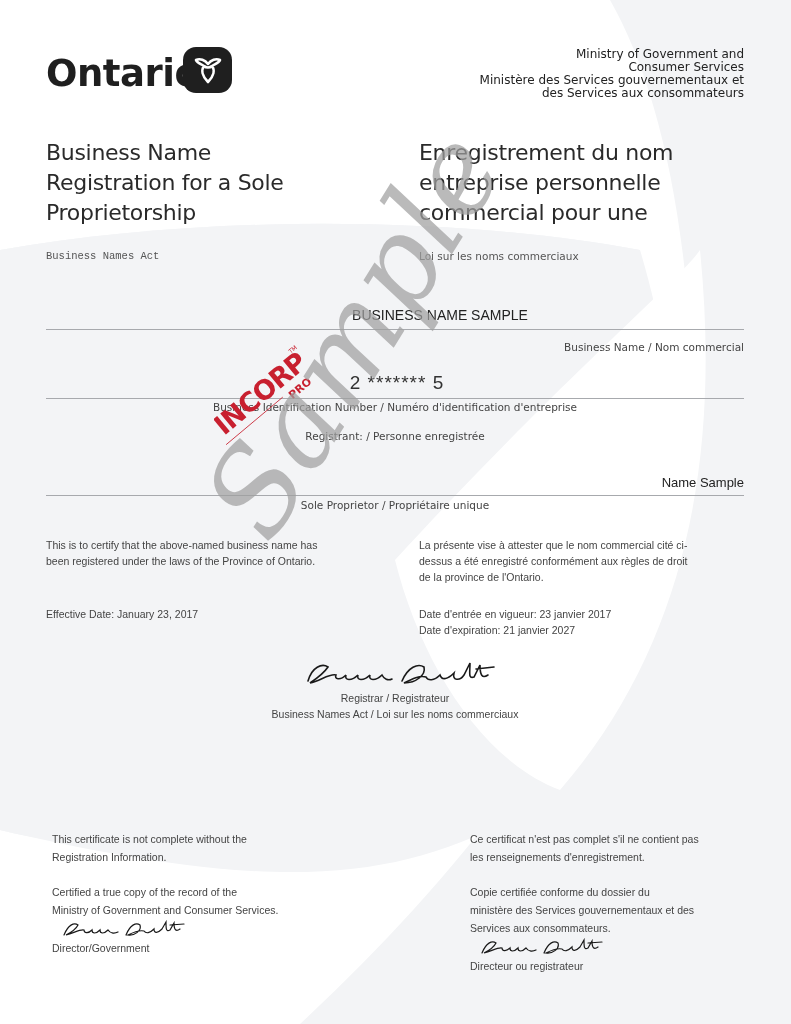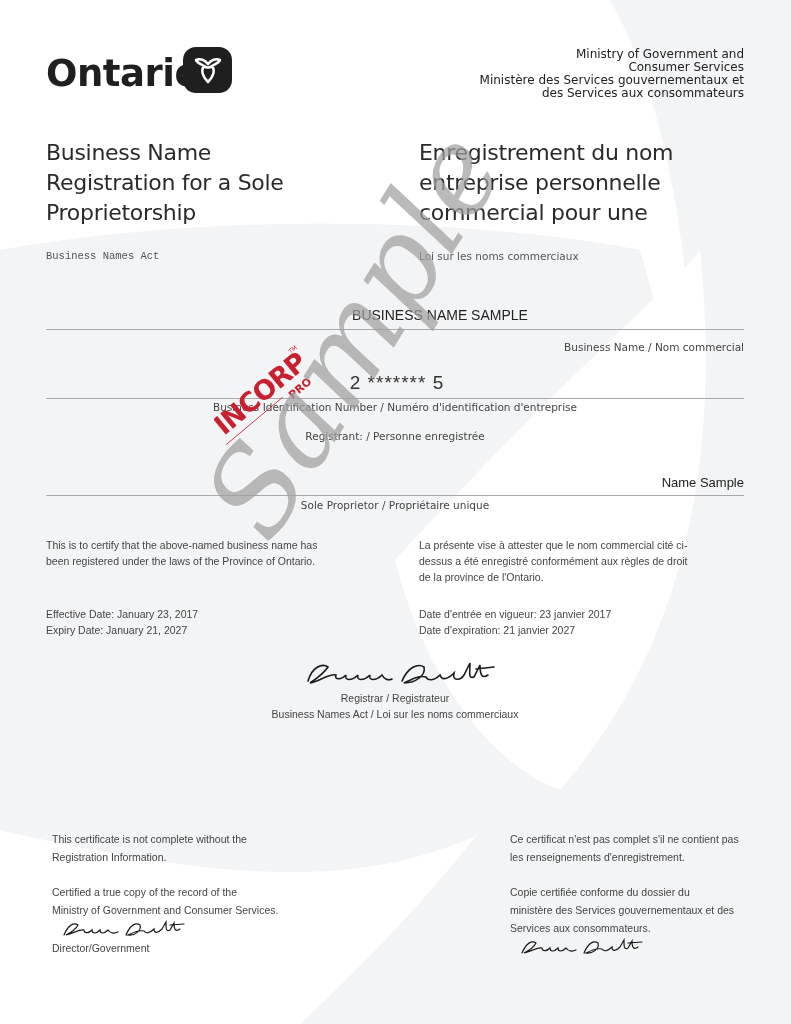--- a/index.html
+++ b/index.html
@@ -91,21 +91,20 @@
   <div>been registered under the laws of the Province of Ontario.</div>
 </div>
 <div class="layer body-text col-right" style="top:537px;">
   <div>La présente vise à attester que le nom commercial cité ci-</div>
   <div>dessus a été enregistré conformément aux règles de droit</div>
   <div>de la province de l'Ontario.</div>
 </div>
 
 <div class="layer body-text col-left" style="top:606px;">
   <div>Effective Date: January 23, 2017</div>
-  <div>Expiry Date: January 21, 2027</div>
 </div>
 <div class="layer body-text col-right" style="top:606px;">
   <div>Date d'entrée en vigueur: 23 janvier 2017</div>
   <div>Date d'expiration: 21 janvier 2027</div>
 </div>
 
 <div class="layer" style="left:300px; top:657px; width:200px; height:32px;">
   <svg class="sig" width="200" height="32" viewBox="0 0 200 32">
     <path d="M8,24 C12,10 22,6 28,10 C24,16 16,22 10,26 C20,24 30,16 36,18 C34,22 40,24 46,18 C44,24 52,24 58,18 C56,24 64,24 70,18 C68,24 76,24 82,18 C84,22 88,24 92,22 M102,24 C108,10 118,6 124,10 C126,18 116,26 104,26 C112,22 120,18 126,20 C128,24 134,24 140,18 C142,24 148,22 154,16 C152,24 160,24 164,18 L170,6 C170,16 168,22 174,20 L180,8 C180,18 182,22 188,18 M176,12 L194,10" fill="none" stroke="#1a1a1a" stroke-width="1.6" stroke-linecap="round"></path>
   </svg>
@@ -120,32 +119,33 @@
   <div>Certified a true copy of the record of the</div>
   <div>Ministry of Government and Consumer Services.</div>
   <div style="height:20px; margin-left:8px;">
     <svg width="130" height="20" viewBox="0 0 130 20">
       <path d="M4,16 C8,6 14,3 18,6 C16,10 10,14 6,16 C14,14 20,10 24,11 C24,14 28,15 32,11 C32,15 36,15 40,11 C40,15 44,15 48,11 C50,14 54,15 58,13 M66,16 C70,6 76,3 80,6 C82,12 74,17 68,16 C74,13 80,11 84,12 C86,15 90,14 94,10 C94,15 98,14 102,10 L106,3 C106,10 106,13 110,11 L114,4 C114,11 116,13 120,10 M110,6 L124,5" fill="none" stroke="#1a1a1a" stroke-width="1.2" stroke-linecap="round"></path>
     </svg>
   </div>
   <div>Director/Government</div>
 </div>
 
-<div class="layer body-text foot-right" style="top:830px;margin-left:40px;">
+<div class="layer body-text foot-right" style="top:830px;">
   <div>Ce certificat n'est pas complet s'il ne contient pas</div>
   <div>les renseignements d'enregistrement.</div>
   <div style="height:17px"></div>
   <div>Copie certifiée conforme du dossier du</div>
   <div>ministère des Services gouvernementaux et des</div>
   <div>Services aux consommateurs.</div>
   <div style="height:20px; margin-left:8px;">
     <svg width="130" height="20" viewBox="0 0 130 20">
       <path d="M4,16 C8,6 14,3 18,6 C16,10 10,14 6,16 C14,14 20,10 24,11 C24,14 28,15 32,11 C32,15 36,15 40,11 C40,15 44,15 48,11 C50,14 54,15 58,13 M66,16 C70,6 76,3 80,6 C82,12 74,17 68,16 C74,13 80,11 84,12 C86,15 90,14 94,10 C94,15 98,14 102,10 L106,3 C106,10 106,13 110,11 L114,4 C114,11 116,13 120,10 M110,6 L124,5" fill="none" stroke="#1a1a1a" stroke-width="1.2" stroke-linecap="round"></path>
     </svg>
   </div>
+  <div>Directeur ou registrateur</div>
 </div>
 
 <div class="incorp">
   <svg width="115" height="110" viewBox="0 0 115 110">
     <g transform="translate(10,98) rotate(-40)">
       <text x="0" y="0" font-family="DejaVu Sans, sans-serif" font-weight="bold" font-size="27" fill="#c8202f" letter-spacing="-1">INCORP</text>
       <text x="76" y="16" font-family="DejaVu Sans, sans-serif" font-weight="bold" font-size="11" fill="#c8202f">PRO</text>
       <text x="104" y="-20" font-family="DejaVu Sans, sans-serif" font-size="6" fill="#c8202f">TM</text>
       <line x1="-4" y1="8" x2="70" y2="8" stroke="#c8202f" stroke-width="0.8"></line>
     </g>

